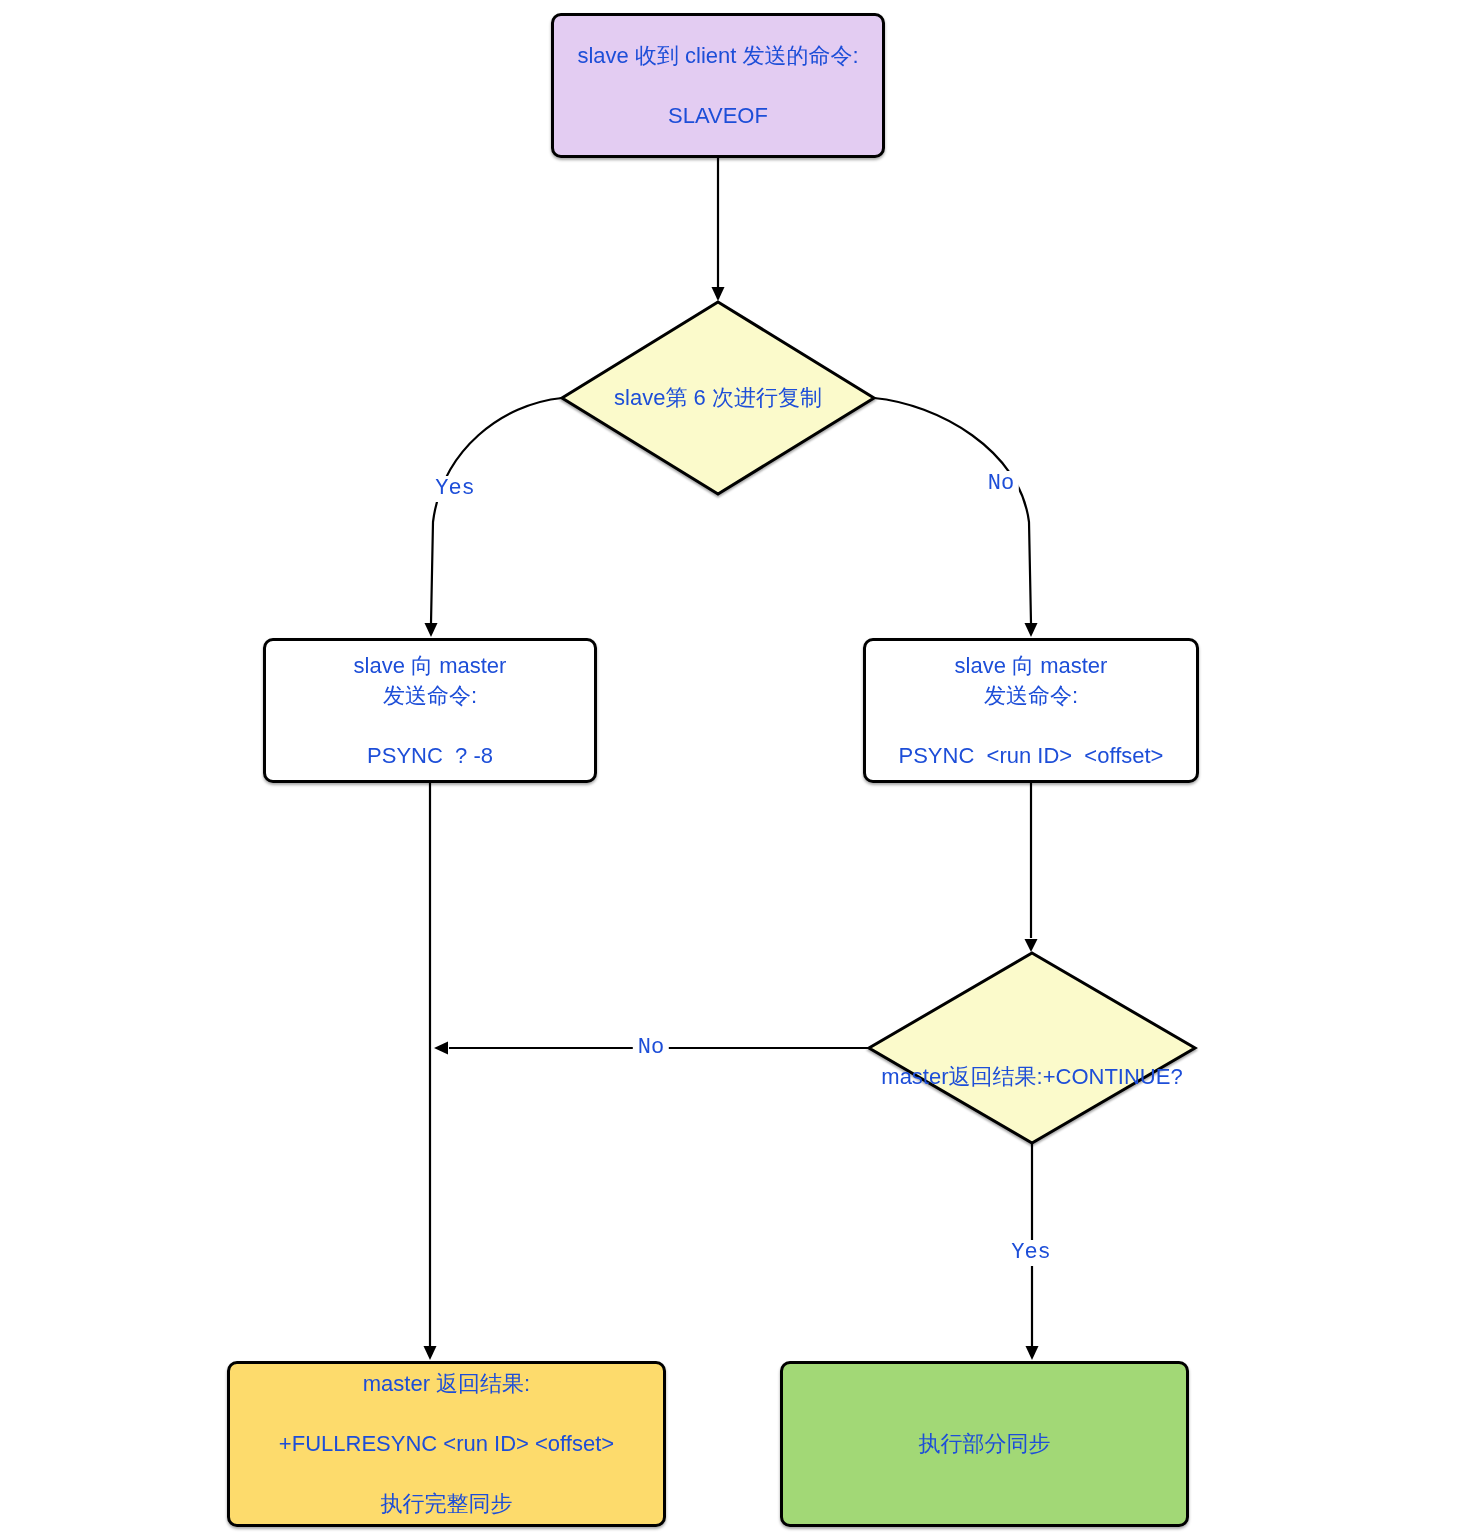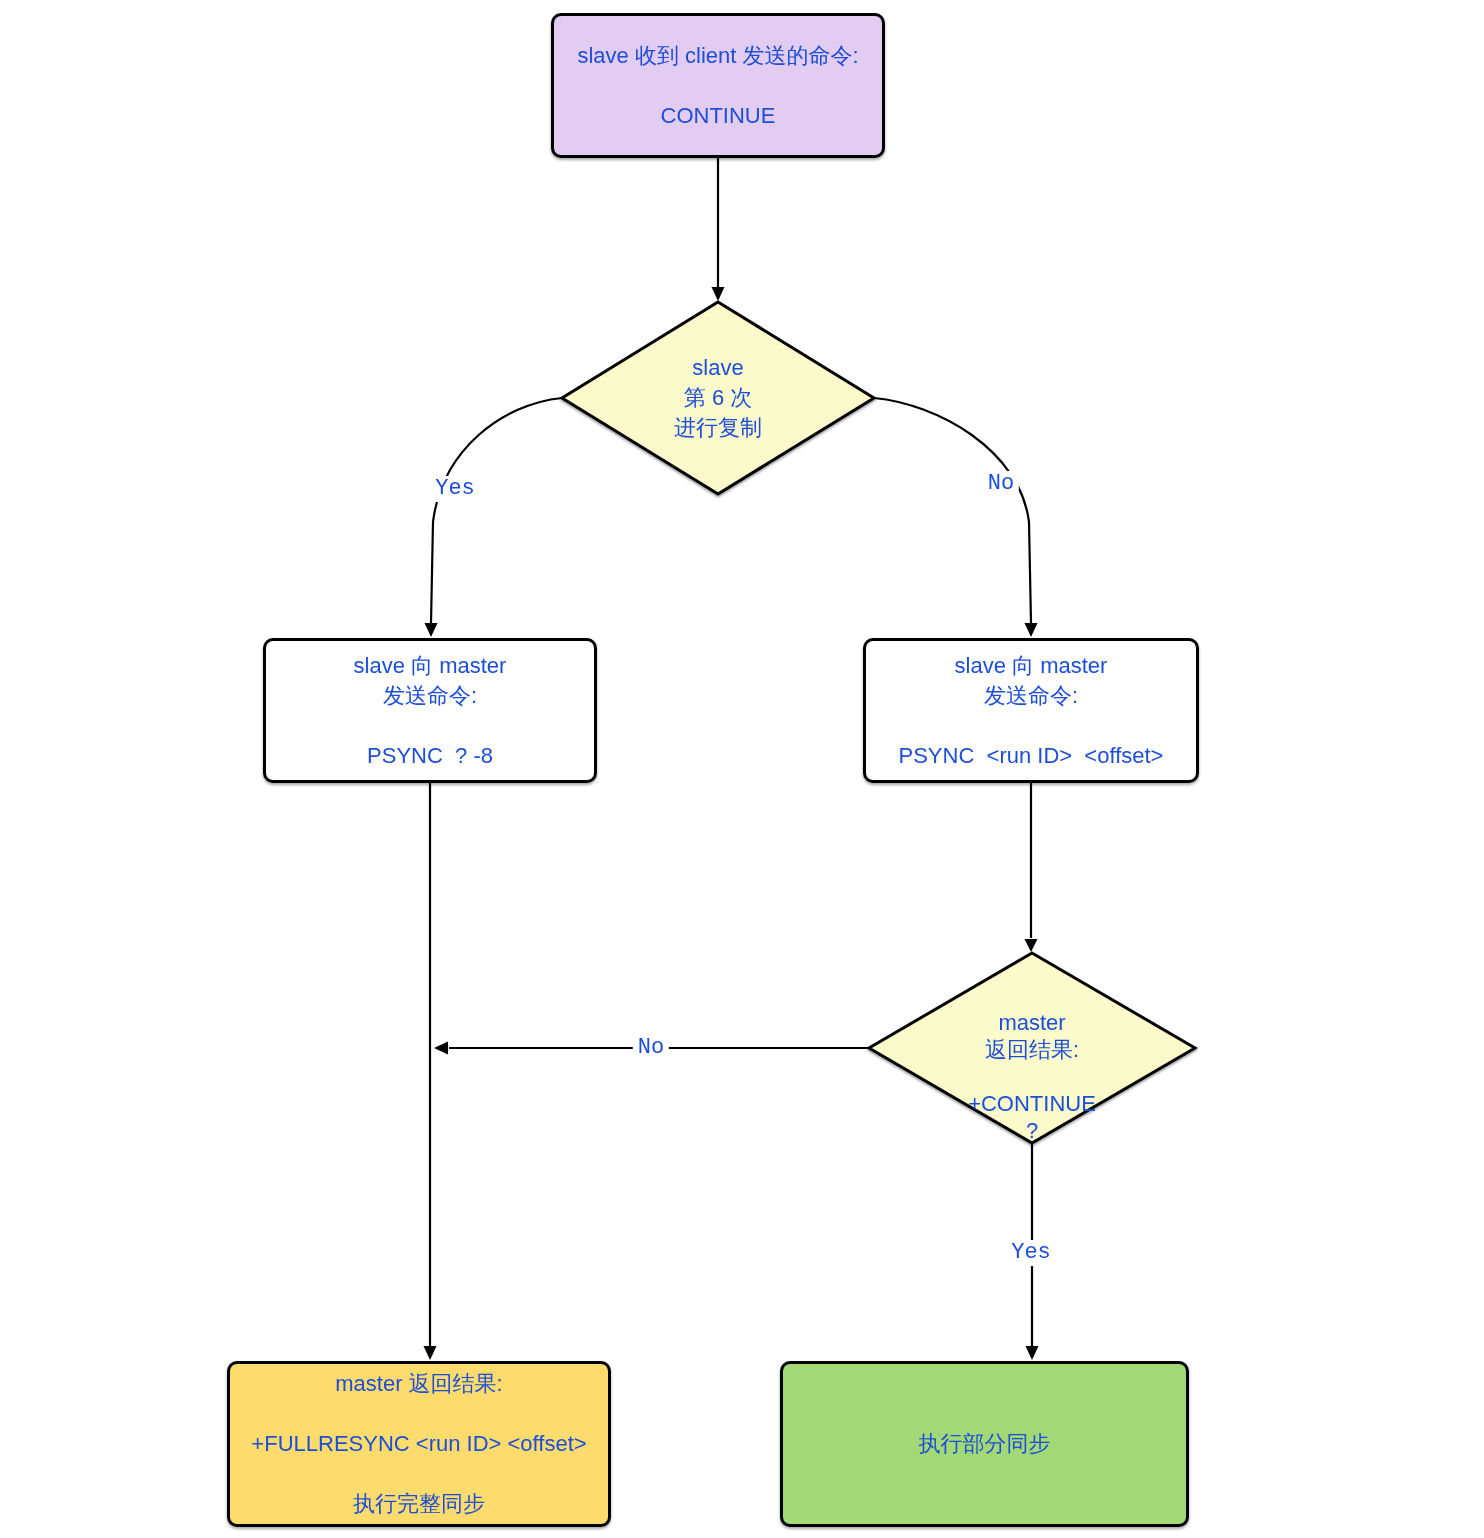--- a/index.html
+++ b/index.html
@@ -10,21 +10,21 @@
   svg.wires{position:absolute;left:0;top:0;width:1484px;height:1538px;}
   .edge{fill:none;stroke:#000;stroke-width:2.2px;}
   .arrow{fill:#000;stroke:none;}
   .shape{stroke:#000;stroke-width:3px;}
   .node{
     position:absolute;box-sizing:border-box;border:3px solid #000;border-radius:10px;
     display:flex;flex-direction:column;justify-content:center;align-items:center;
     font-size:22px;background:#fff;box-shadow:0 2px 3px rgba(0,0,0,0.35);
   }
   .dtext{
-    position:absolute;display:flex;flex-direction:column;justify-content:center;align-items:center;
+    position:absolute;display:flex;flex-direction:row;justify-content:center;align-items:center;
     font-size:22px;pointer-events:none;
   }
   .line{min-height:30px;line-height:30px;white-space:pre;text-align:center;}
   .tight .line{min-height:27px;line-height:27px;}
   .edge-label{
     position:absolute;transform:translate(-50%,-50%);background:#ffffff;
     padding:0 5px;font-size:22px;line-height:26px;white-space:pre;font-family:Liberation Mono, monospace;
   }
 </style>
 </head>
@@ -60,21 +60,21 @@
     <path class="edge" d="M 1032 1143 L 1032 1346"></path>
     <polygon class="arrow" points="1025.5,1346 1038.5,1346 1032,1360"></polygon>
 
     <polygon class="shape" points="718,302 874,398 718,494 562,398" filter="url(#ds)" fill="#fbfacb"></polygon>
     <polygon class="shape" points="1032,953 1195,1048 1032,1143 869,1048" filter="url(#ds)" fill="#fbfacb"></polygon>
   </svg>
 
   <div class="node" style="left: 551px; top: 13px; width: 334px; height: 145px; background-color: rgb(227, 204, 242);">
     <div class="line">slave 收到 client 发送的命令:</div>
     <div class="line"></div>
-    <div class="line">CONTINUE</div>
+    <div class="line">SLAVEOF</div>
   </div>
 
   <div class="dtext" style="left:568px;top:353px;width:300px;height:90px;">
     <div class="line">slave</div>
     <div class="line">第 6 次</div>
     <div class="line">进行复制</div>
   </div>
 
   <div class="node" style="left: 263px; top: 638px; width: 334px; height: 145px; background-color: rgb(255, 255, 255);">
     <div class="line">slave 向 master</div>
@@ -91,21 +91,21 @@
   </div>
 
   <div class="dtext tight" style="left:882px;top:981px;width:300px;height:135px;margin-top:28px;">
     <div class="line">master</div>
     <div class="line">返回结果:</div>
     <div class="line"></div>
     <div class="line">+CONTINUE</div>
     <div class="line">?</div>
   </div>
 
-  <div class="node" style="left: 227px; top: 1361px; width: 384px; height: 166px; background-color: rgb(253, 219, 108);">
+  <div class="node" style="left: 227px; top: 1361px; width: 439px; height: 166px; background-color: rgb(253, 219, 108);">
     <div class="line">master 返回结果:</div>
     <div class="line"></div>
     <div class="line">+FULLRESYNC &lt;run ID&gt; &lt;offset&gt;</div>
     <div class="line"></div>
     <div class="line">执行完整同步</div>
   </div>
 
   <div class="node" style="left: 780px; top: 1361px; width: 409px; height: 166px; background-color: rgb(162, 216, 118);">
     <div class="line">执行部分同步</div>
   </div>

